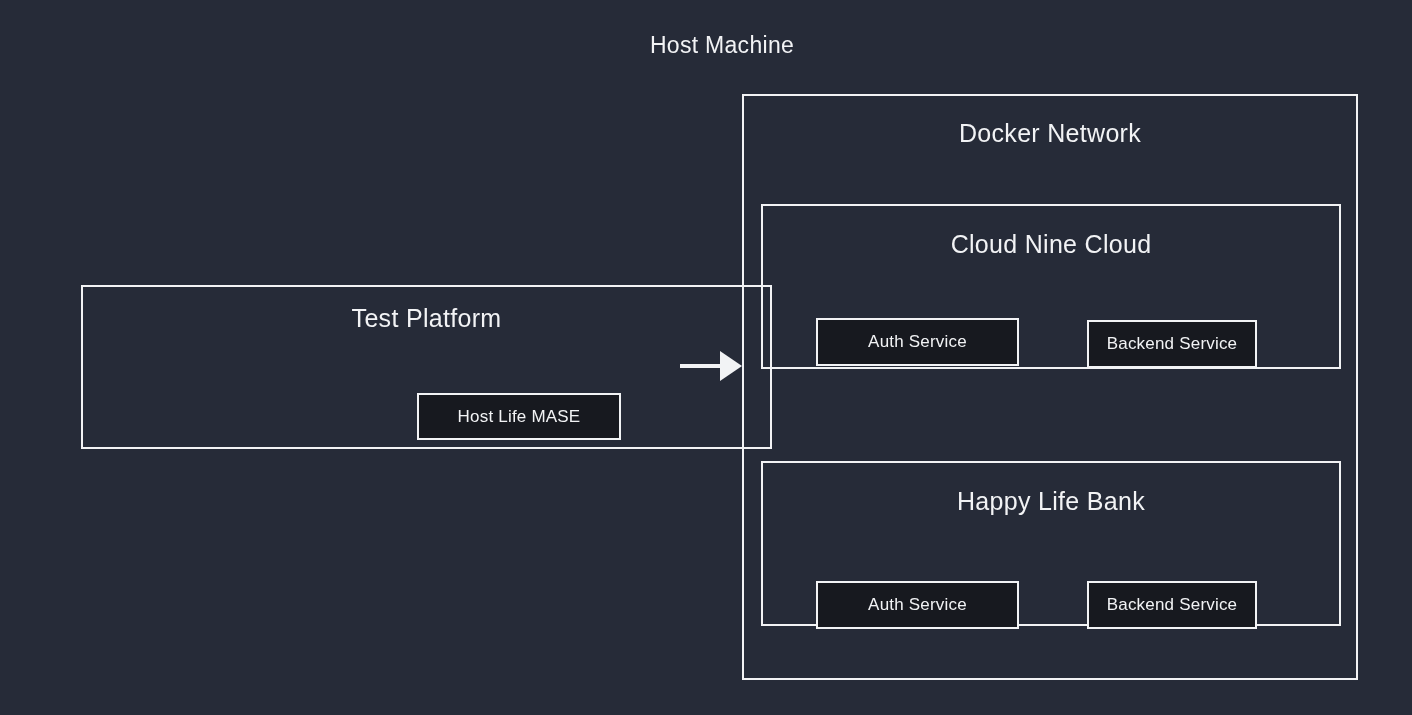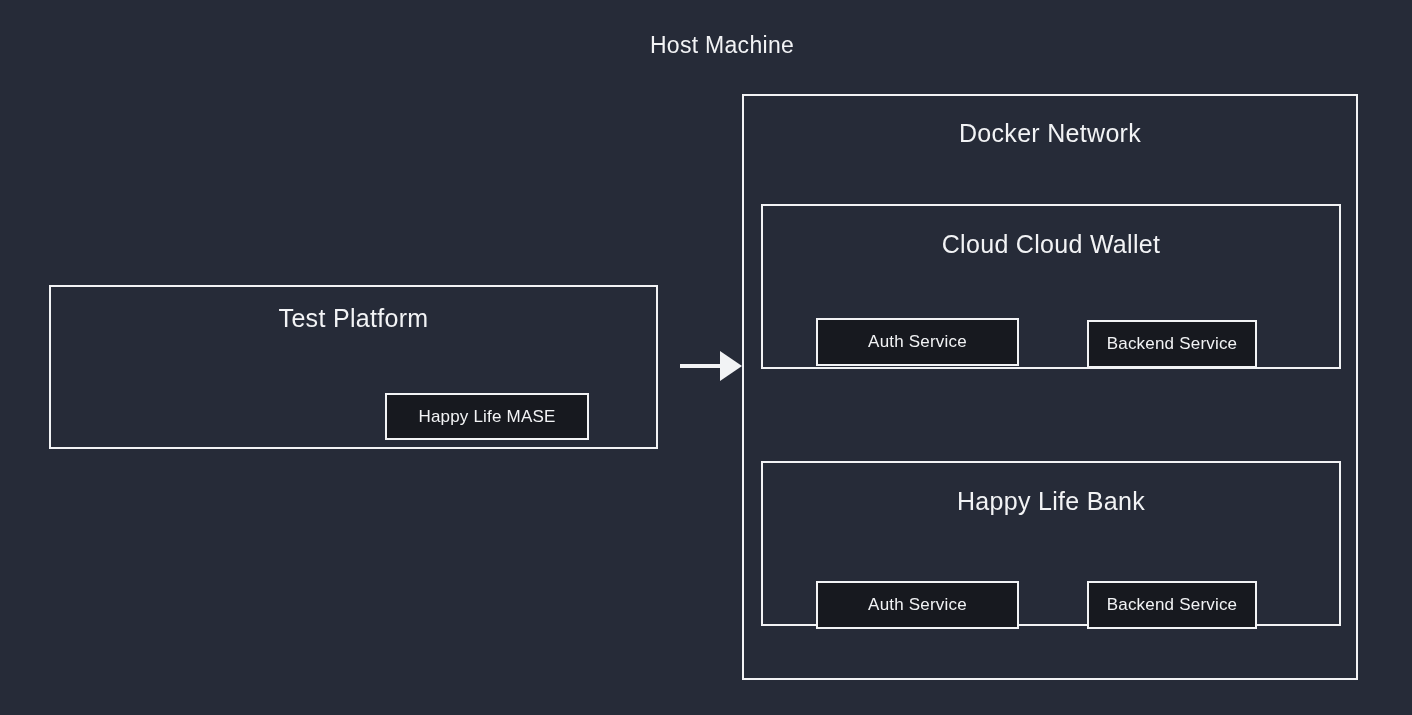--- a/index.html
+++ b/index.html
@@ -26,21 +26,21 @@
     font-weight: 500;
     letter-spacing: 0.3px;
     padding-left: 16px;
   }
   .box {
     position: absolute;
     border: 2px solid #F2F3F5;
     box-sizing: border-box;
     background: transparent;
   }
-  .test-platform { left: 49px;  top: 285px; width: 609px; height: 164px; padding-left: 32px; }
+  .test-platform { left: 81px;  top: 285px; width: 691px; height: 164px; padding-left: 32px; }
   .docker        { left: 742px; top: 94px;  width: 616px; height: 586px; }
   .group-wallet  { left: 17px;  top: 108px; width: 580px; height: 165px; }
   .group-bank    { left: 17px;  top: 365px; width: 580px; height: 165px; }
   .box-title {
     position: absolute;
     left: 0;
     width: 100%;
     text-align: center;
     font-size: 25px;
     font-weight: 500;
@@ -96,33 +96,33 @@
 </style>
 </head>
 <body>
 
 <div class="canvas">
 
   <div class="host-title">Host Machine</div>
 
   <div class="box test-platform">
     <div class="box-title">Test Platform</div>
-    <div class="chip tp-chip-right">Happy Life MASE</div>
+    <div class="chip tp-chip-right">Host Life MASE</div>
   </div>
 
   <div class="arrow">
     <div class="arrow-line"></div>
     <div class="arrow-head"></div>
   </div>
 
   <div class="box docker">
     <div class="box-title">Docker Network</div>
 
     <div class="box group group-wallet">
-      <div class="box-title">Cloud Cloud Wallet</div>
+      <div class="box-title">Cloud Nine Cloud</div>
       <div class="chip svc-left">Auth Service</div>
       <div class="chip svc-right">Backend Service</div>
     </div>
 
     <div class="box group group-bank">
       <div class="box-title">Happy Life Bank</div>
       <div class="chip svc-left">Auth Service</div>
       <div class="chip svc-right">Backend Service</div>
     </div>
   </div>

